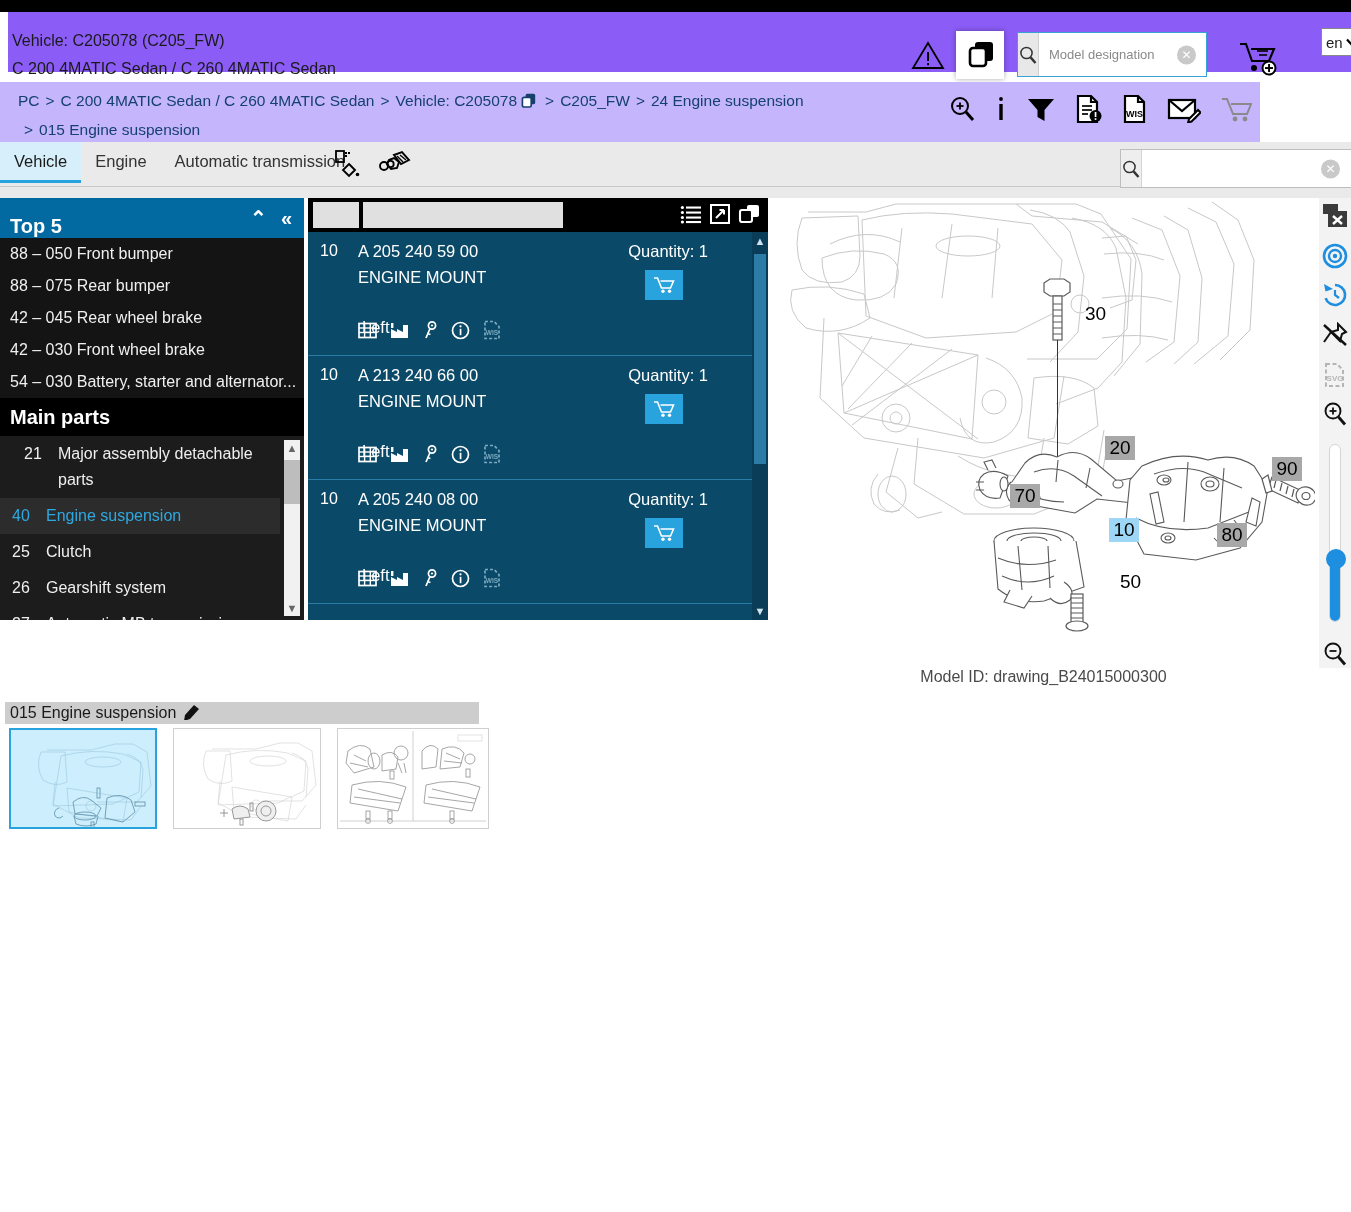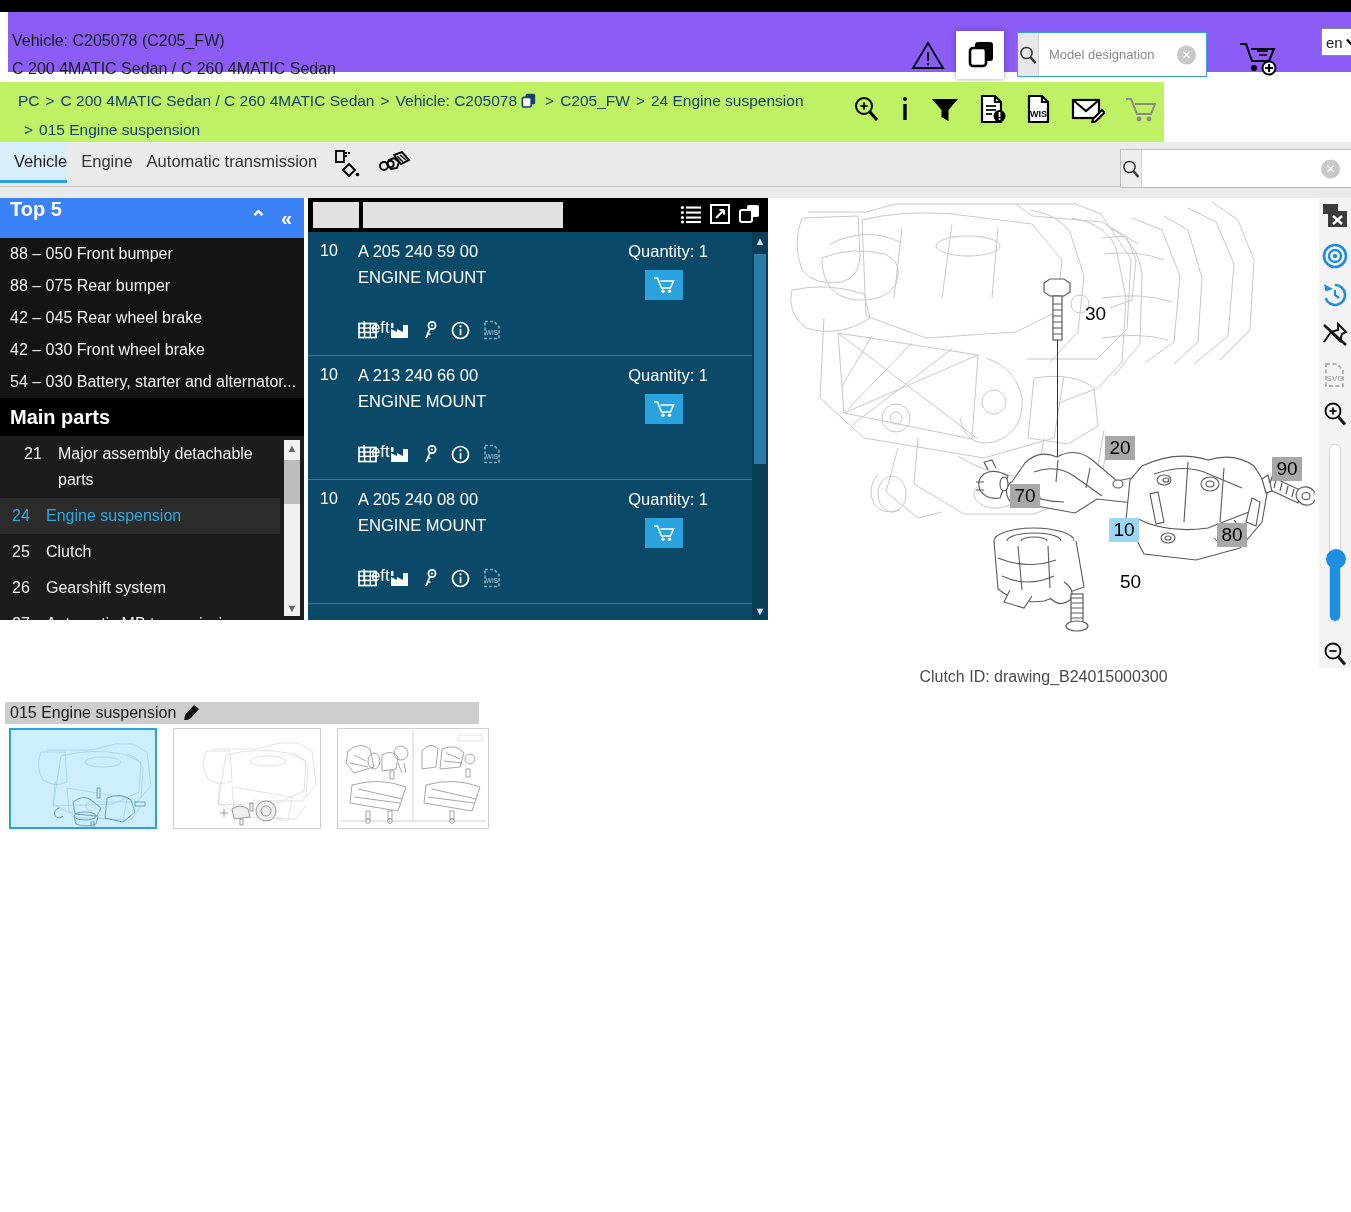--- a/index.html
+++ b/index.html
@@ -78,22 +78,22 @@
   .langsel {
     position:absolute; left:1313px; top:16px; width:40px; height:28px;
     border:1px solid #888; background:#fff;
     font-size:15px; color:#222;
     display:flex; align-items:center; gap:3px; padding-left:4px;
     cursor:pointer;
   }
 
   
   .bcband {
-    position:absolute; left:0; top:82px; width:1164px; height:60px;
-    background:#bef264;
+    position:absolute; left:0; top:82px; width:1260px; height:60px;
+    background:#c4b5fd;
     padding-left:44px;
   }
   .bc {
     position:absolute; left:18px; top:6px; width:880px;
     font-size:15.5px; color:#16406e; line-height:26px;
   }
   .bc a { color:#16406e; text-decoration:none; cursor:pointer; }
   .bc .sep { color:#16406e; margin:0 6px; }
   .bc .inlcopy { display:inline-block; vertical-align:-3px; margin:0 3px; }
 
@@ -103,21 +103,21 @@
   }
   .bcicons .ic { cursor:pointer; display:flex; align-items:center; }
 
   
   .tabrow {
     position:absolute; left:0; top:142px; width:1351px; height:56px;
     background:#eaeaea;
   }
   .tabs { position:absolute; left:0; top:0; display:flex; align-items:flex-start; height:44px; }
   .tab {
-    padding:10px 0 9px 14px; font-size:16.5px; color:#333;
+    padding:10px 14px 9px 14px; font-size:16.5px; color:#333;
     cursor:pointer; white-space:nowrap;
   }
   .tab.active {
     background:#d7eefb; color:#1a1a1a;
     border-bottom:3px solid #29a3dd;
   }
   .tabicons { position:absolute; left:330px; top:7px; display:flex; gap:16px; align-items:center;}
   .tabicons .ic { cursor:pointer; }
   .tab-underline {
     position:absolute; left:0; top:44px; width:1250px; height:1px; background:#c9c9c9;
@@ -136,23 +136,23 @@
     flex:1; border:none; outline:none; font-size:15px; padding-left:8px;
     font-family:"Liberation Sans", sans-serif;
   }
 
   
   .sidebar {
     position:absolute; left:0; top:198px; width:304px; height:422px;
     background:#1c1c1c; color:#fff; overflow:hidden;
   }
   .sb-head {
-    height:40px; background:#3b82f6; color:#fff;
+    height:40px; background:#0369a1; color:#fff;
     font-size:20px; font-weight:bold;
-    display:flex; align-items:flex-start; padding:0 10px;
+    display:flex; align-items:flex-end; padding:0 10px;
     position:relative;
   }
   .sb-head .hdicons {
     position:absolute; right:12px; top:0; height:100%;
     display:flex; align-items:center; gap:14px;
   }
   .sb-head .hdicons span { cursor:pointer; font-size:20px; line-height:1; }
   .top5list { background:#141414; }
   .top5list .row {
     height:32px; display:flex; align-items:center;
@@ -452,21 +452,21 @@
   <div class="sb-head2">
     <span>Main parts</span>
   </div>
 
   <div class="mglist">
     <div class="mgrow" style="width:280px;padding-left:24px;">
       <span class="num">21</span>
       <span>Major assembly detachable parts</span>
     </div>
     <div class="mgrow sel" style="width:280px;">
-      <span class="num">24</span>
+      <span class="num">40</span>
       <span>Engine suspension</span>
     </div>
     <div class="mgrow" style="width:280px;">
       <span class="num">25</span>
       <span>Clutch</span>
     </div>
     <div class="mgrow" style="width:280px;">
       <span class="num">26</span>
       <span>Gearshift system</span>
     </div>
@@ -796,21 +796,21 @@
     <rect class="callout-sel" x="337" y="320" width="30" height="24"></rect>
     <text class="callout-txt" x="352" y="338" text-anchor="middle">10</text>
     <rect class="calloutg" x="500" y="259" width="30" height="24"></rect>
     <text class="callout-txt" x="515" y="277" text-anchor="middle">90</text>
     <rect class="calloutg" x="445" y="325" width="30" height="24"></rect>
     <text class="callout-txt" x="460" y="343" text-anchor="middle">80</text>
     <text class="callout-plain" x="348" y="390">50</text>
   </svg>
 </div>
 
-<div class="imgid">Clutch ID: drawing_B24015000300</div>
+<div class="imgid">Model ID: drawing_B24015000300</div>
 
 <div class="rtools">
   <div class="rt">
     <svg width="26" height="26" viewBox="0 0 26 26">
       <rect x="1" y="1" width="15" height="10" fill="#3b3b3b"></rect>
       <rect x="6" y="8" width="19" height="16" fill="#3b3b3b"></rect>
       <path d="M11 13 l9 8 M20 13 l-9 8" stroke="#fff" stroke-width="2.4"></path>
     </svg>
   </div>
   <div class="rt">

